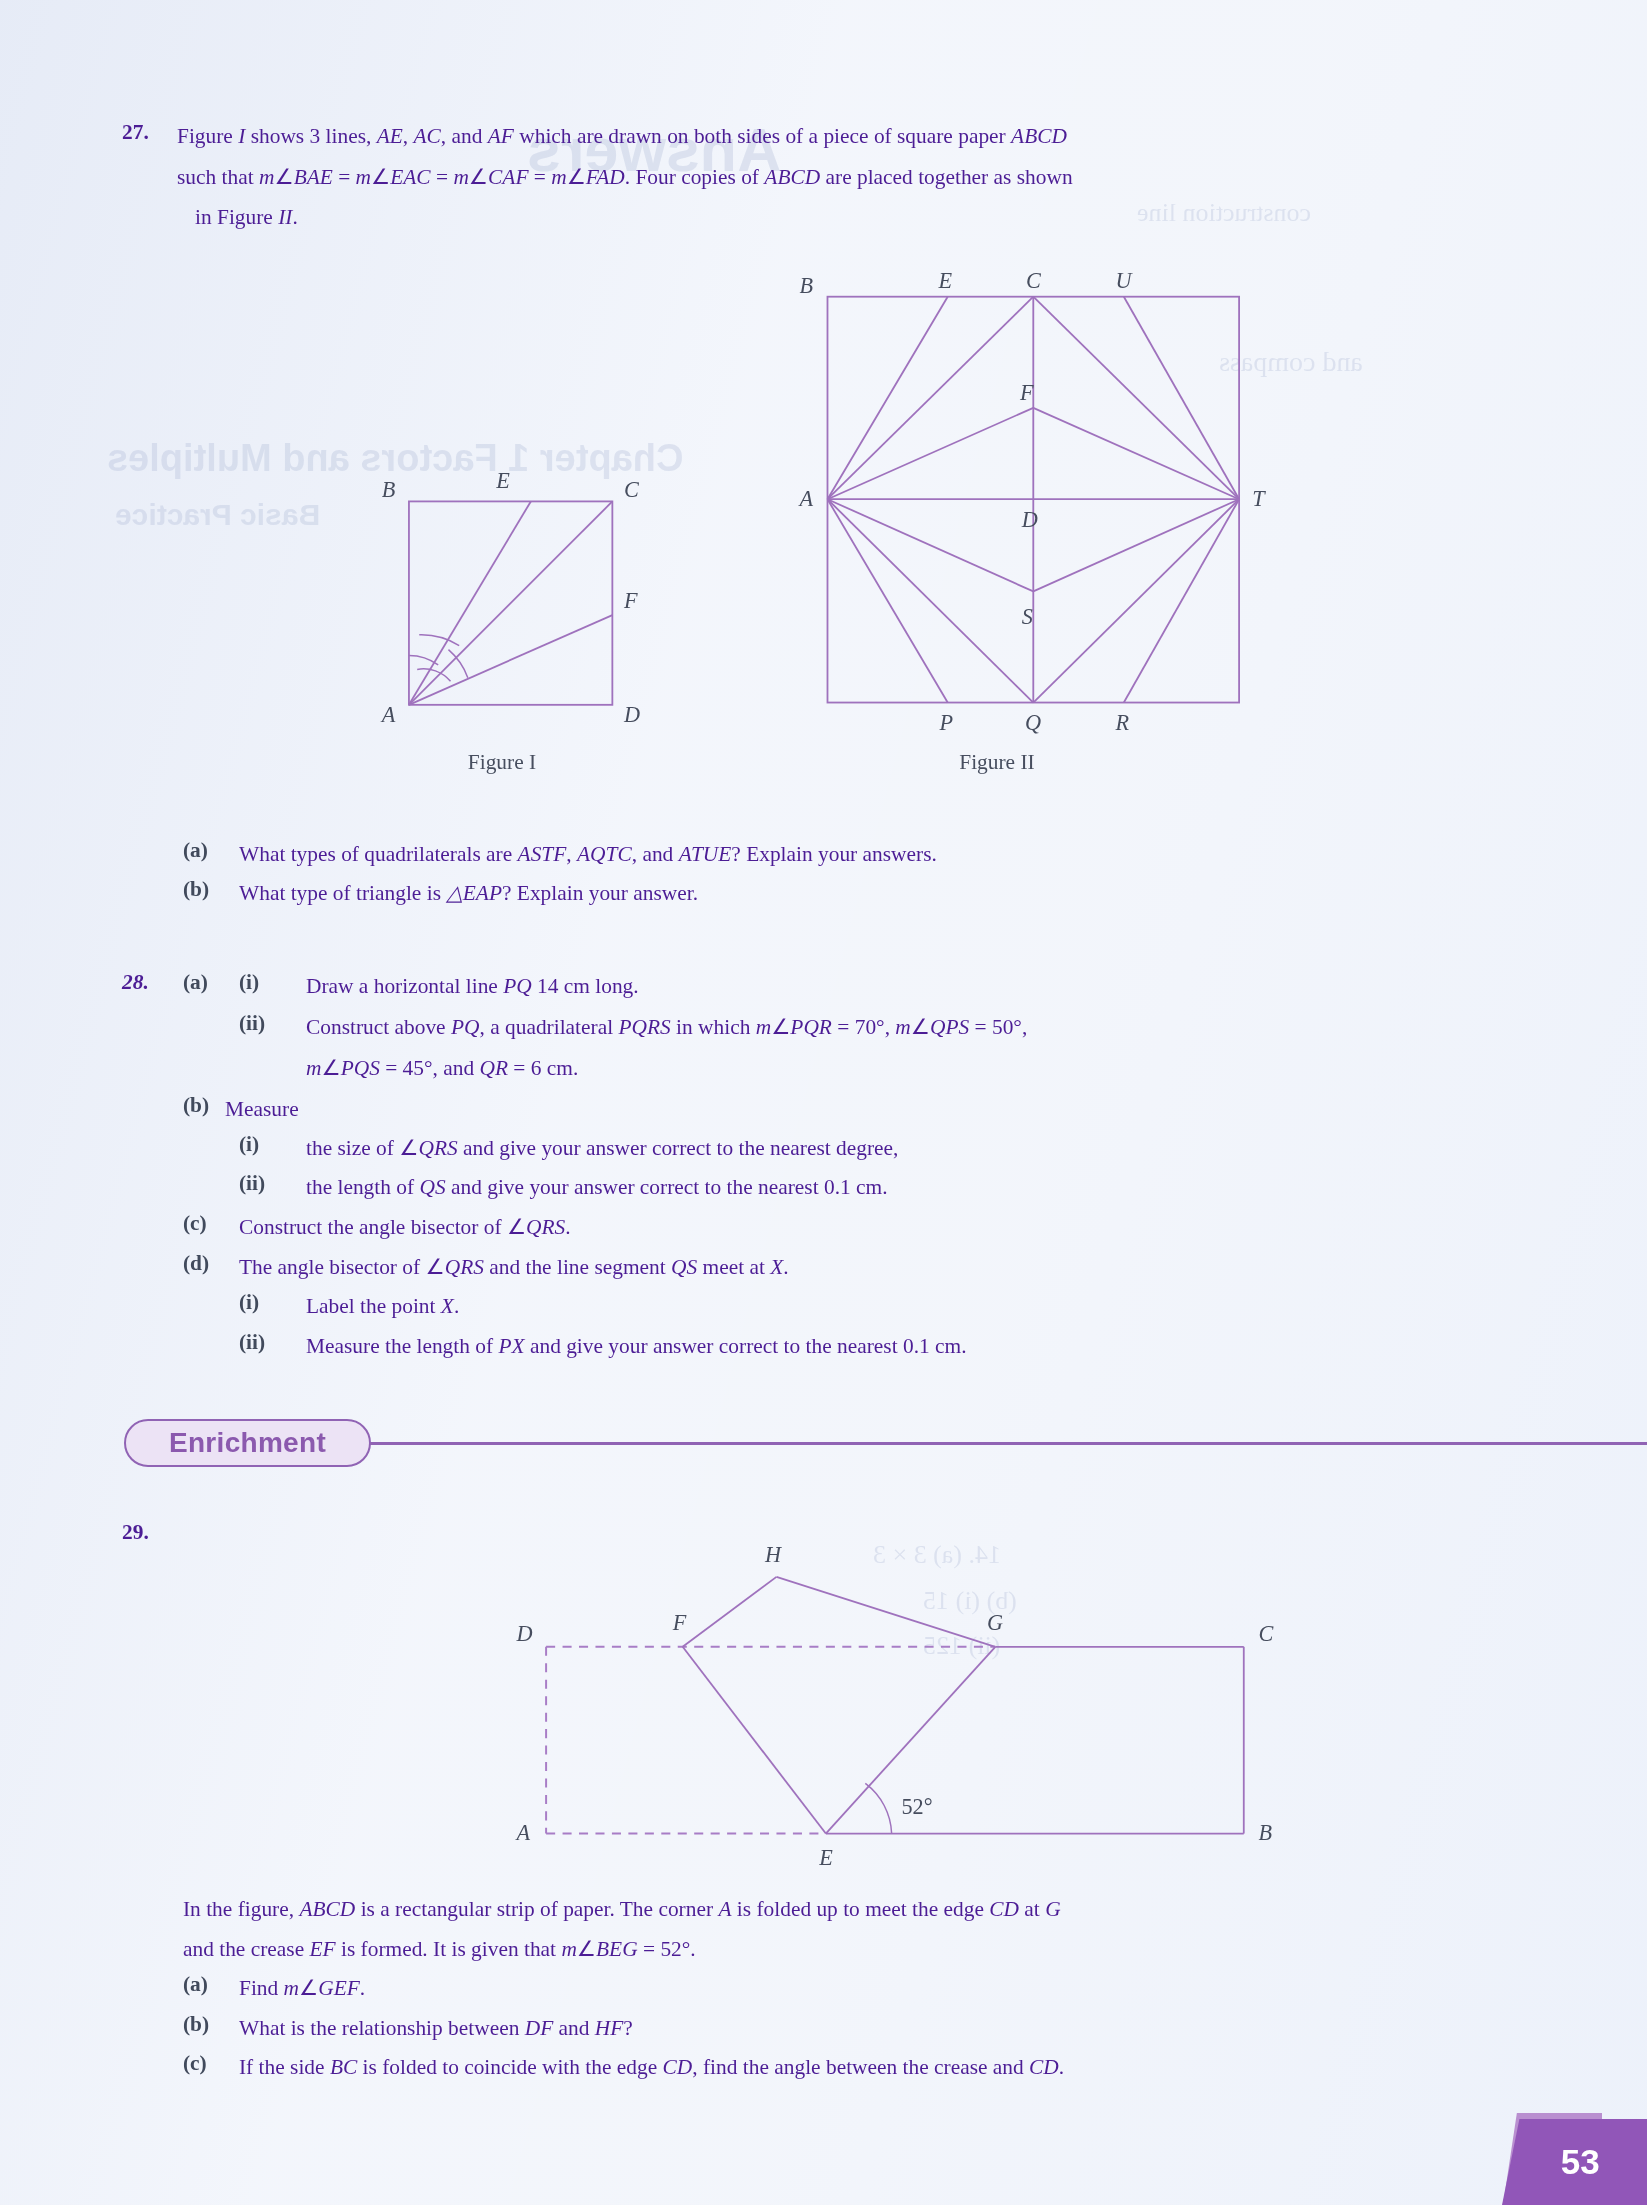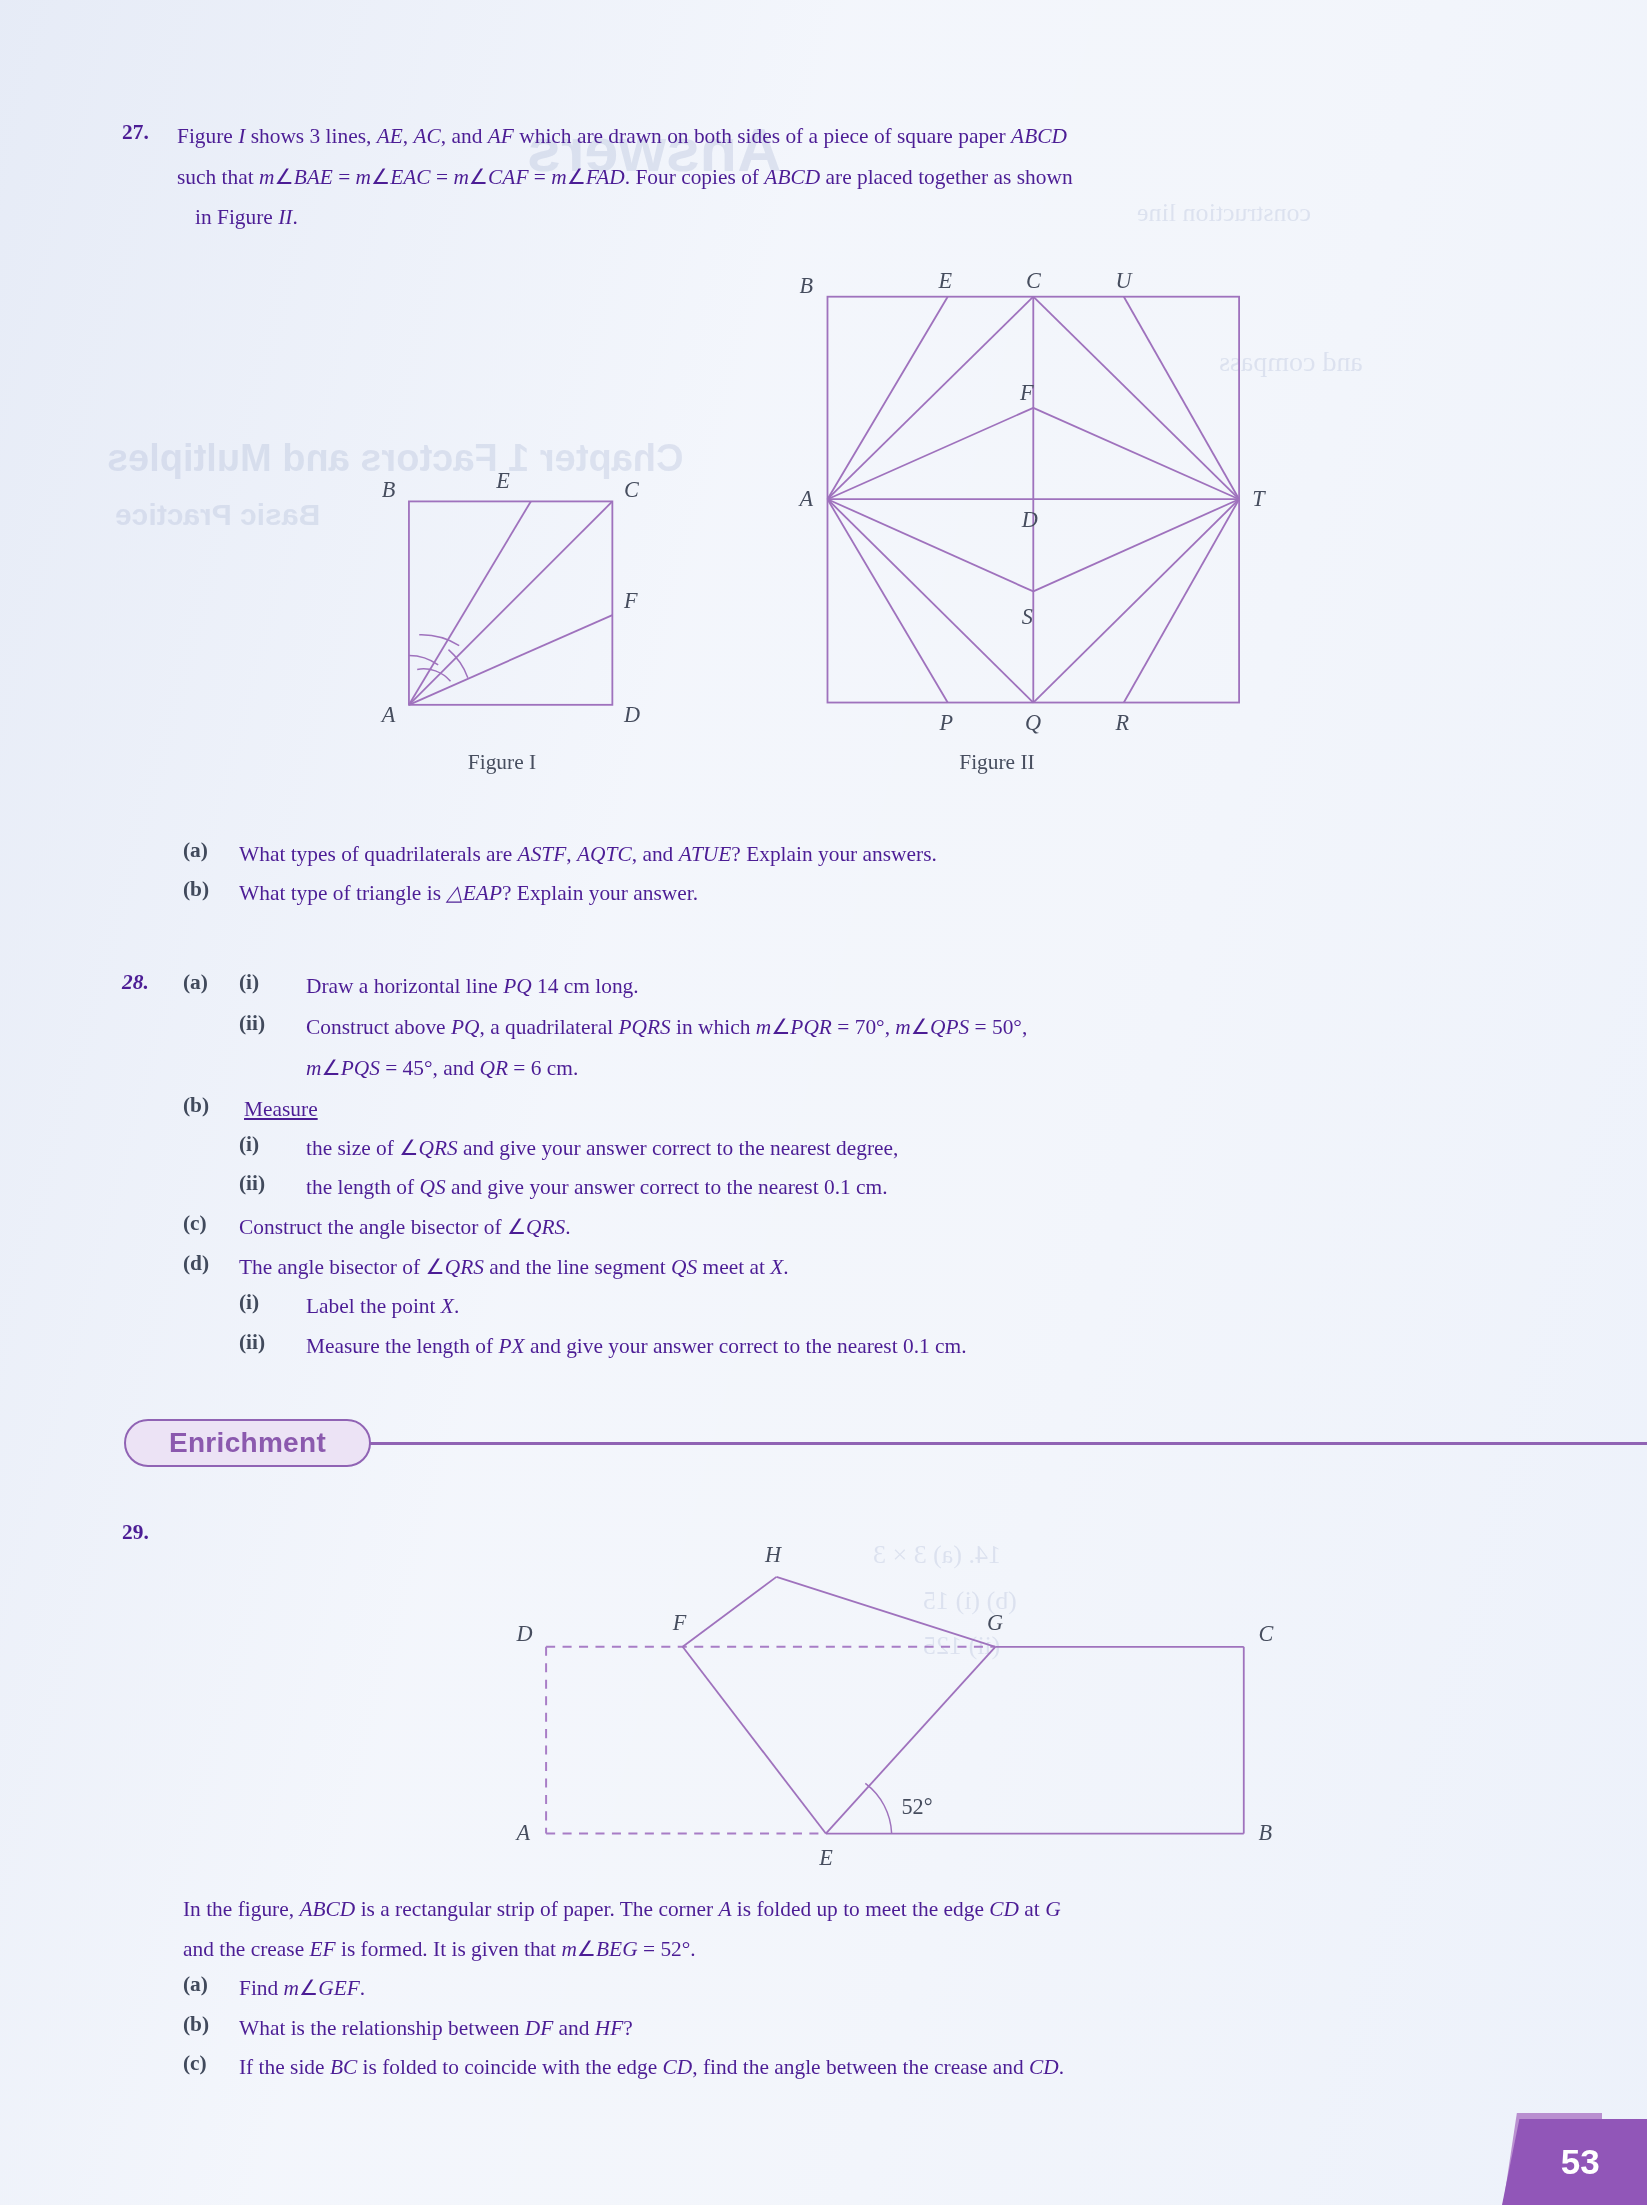--- a/index.html
+++ b/index.html
@@ -205,21 +205,21 @@
 
   <div class="lbl" style="left:183px;top:970px;">(a)</div>
   <div class="lbl" style="left:239px;top:970px;">(i)</div>
   <div class="ln" style="left:306px;top:970px;width:1219px;">Draw a horizontal line <span class="it">PQ</span> 14 cm long.</div>
 
   <div class="lbl" style="left:239px;top:1011px;">(ii)</div>
   <div class="ln" style="left:306px;top:1011px;width:1219px;text-align:justify;">Construct above <span class="it">PQ</span>, a quadrilateral <span class="it">PQRS</span> in which <span class="it">m</span>∠<span class="it">PQR</span> = 70°, <span class="it">m</span>∠<span class="it">QPS</span> = 50°,</div>
   <div class="ln" style="left:306px;top:1052px;width:1219px;"><span class="it">m</span>∠<span class="it">PQS</span> = 45°, and <span class="it">QR</span> = 6 cm.</div>
 
   <div class="lbl" style="left:183px;top:1093px;">(b)</div>
-  <div class="ln" style="left:244px;top:1093px;width:1219px;text-decoration:underline;">Measure</div>
+  <div class="ln" style="left:225px;top:1093px;width:1219px;">Measure</div>
 
   <div class="lbl" style="left:239px;top:1132px;">(i)</div>
   <div class="ln" style="left:306px;top:1132px;width:1219px;">the size of ∠<span class="it">QRS</span> and give your answer correct to the nearest degree,</div>
 
   <div class="lbl" style="left:239px;top:1171px;">(ii)</div>
   <div class="ln" style="left:306px;top:1171px;width:1219px;">the length of <span class="it">QS</span> and give your answer correct to the nearest 0.1 cm.</div>
 
   <div class="lbl" style="left:183px;top:1211px;">(c)</div>
   <div class="ln" style="left:239px;top:1211px;width:1219px;">Construct the angle bisector of ∠<span class="it">QRS</span>.</div>
 

